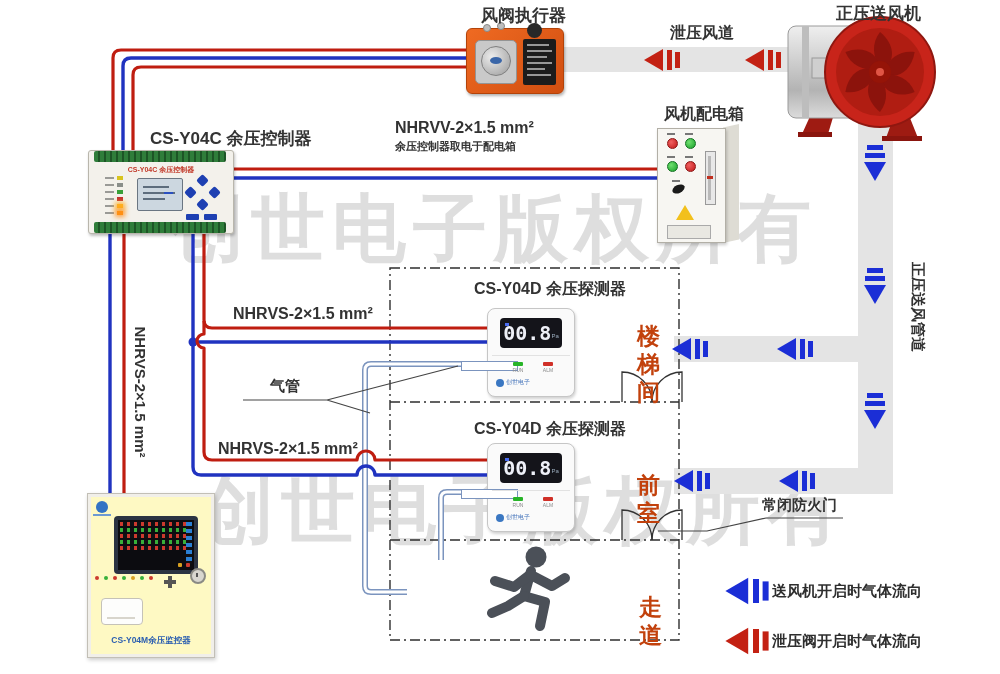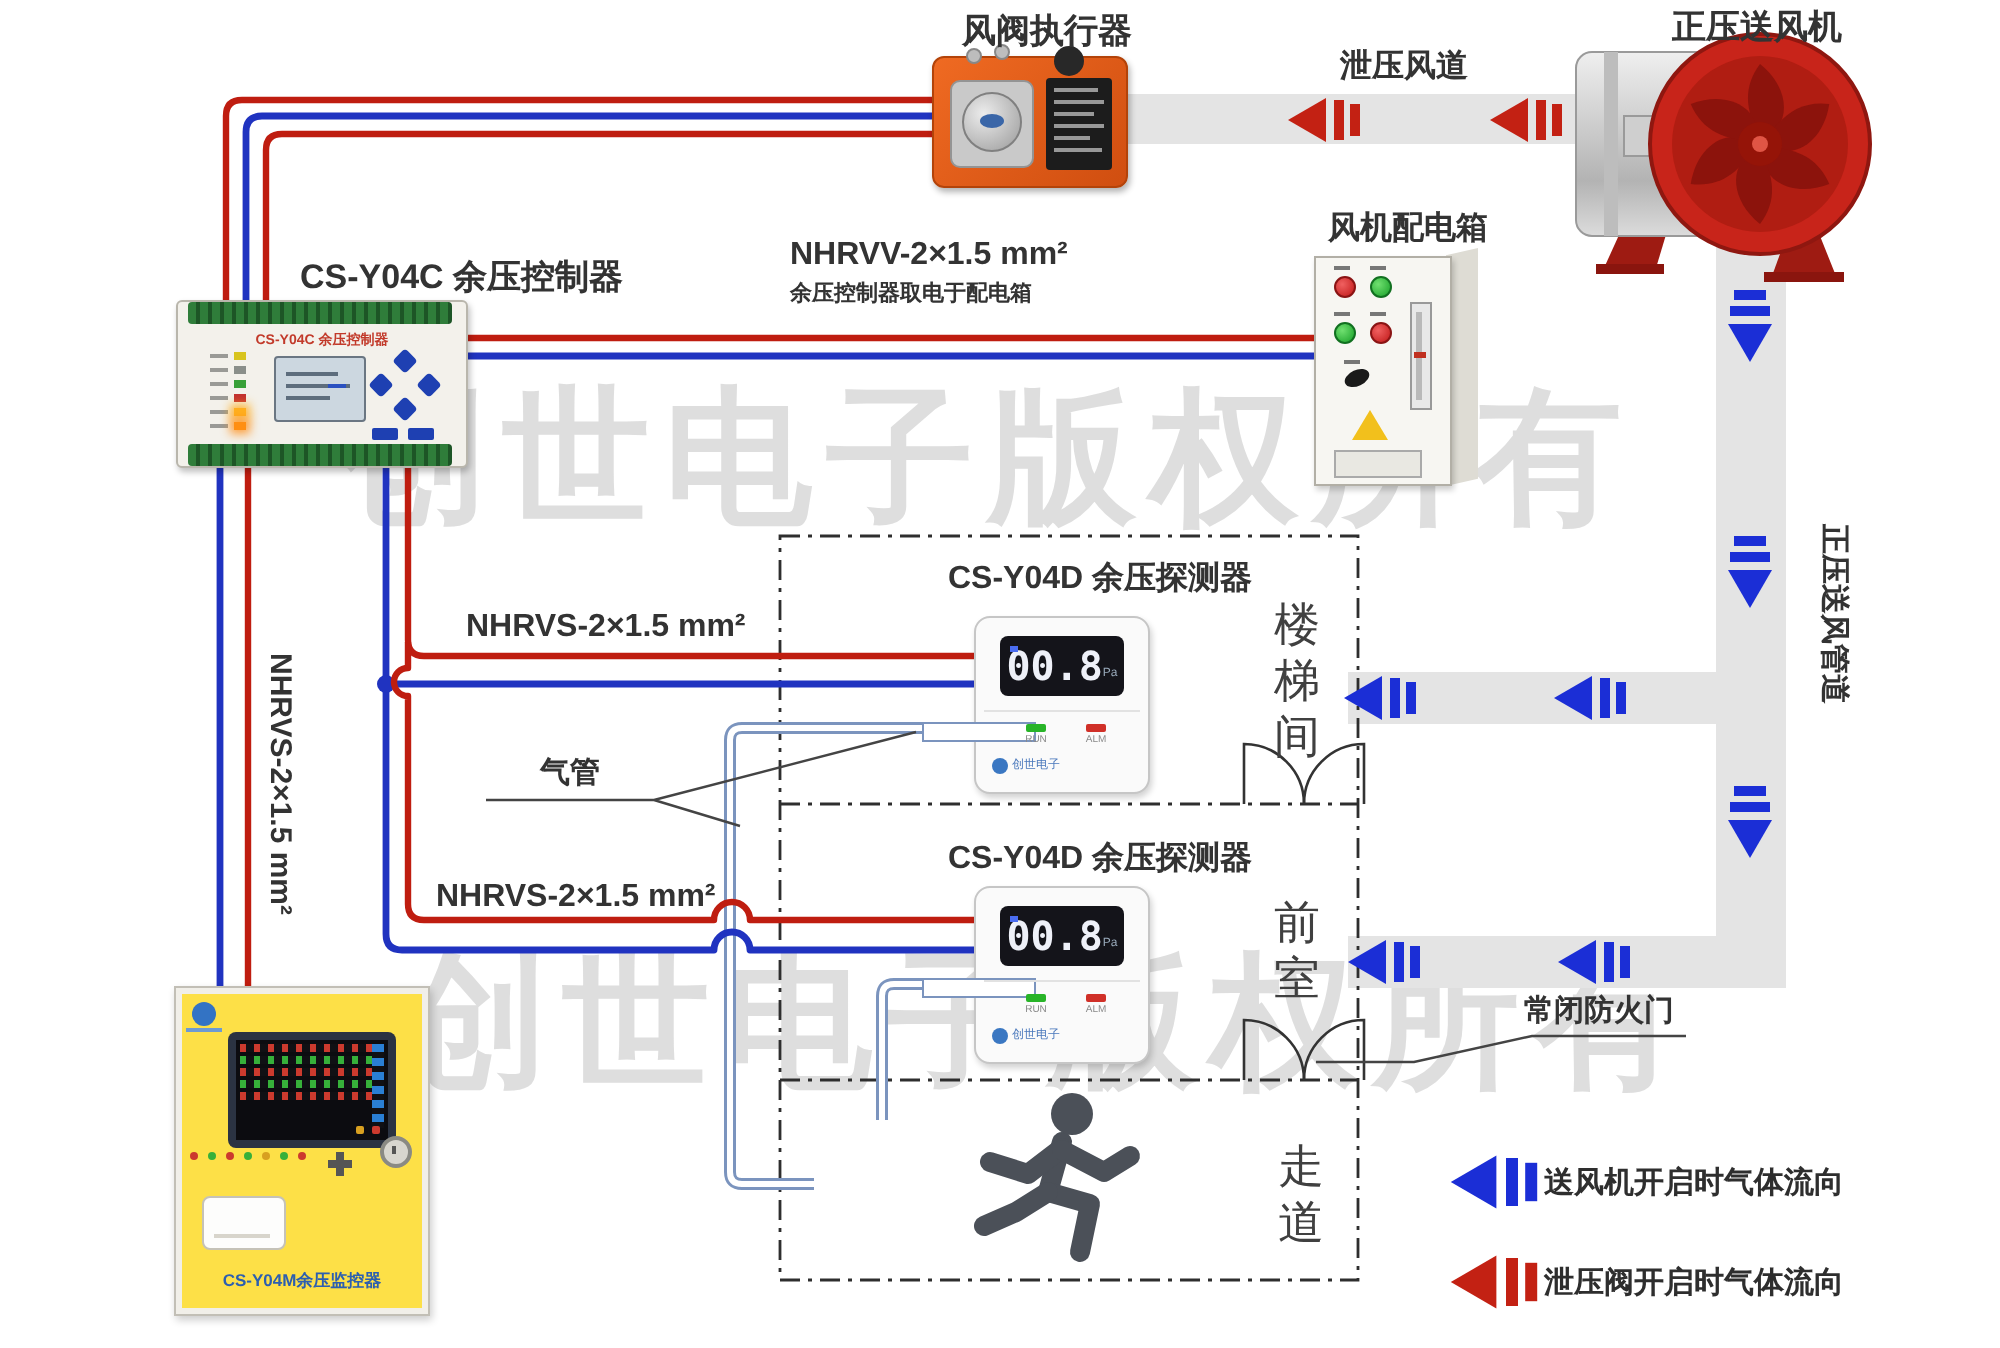--- a/index.html
+++ b/index.html
@@ -9,22 +9,22 @@
   .wm{position:absolute;z-index:0;font-size:74px;font-weight:bold;color:#9a9a9a;opacity:.32;
       letter-spacing:7px;white-space:nowrap;}
   
   .duct{position:absolute;background:#e4e4e4;z-index:1;}
   
   .overlay{position:absolute;left:0;top:0;z-index:2;pointer-events:none;}
   
   .lbl{position:absolute;z-index:4;font-weight:bold;color:#333;white-space:nowrap;}
   .vlbl{position:absolute;z-index:4;font-weight:bold;color:#333;white-space:nowrap;
         transform:translate(-50%,-50%) rotate(90deg);}
-  .room{position:absolute;z-index:4;font-weight:normal;color:#404040;font-size:23px;
-        width:25px;line-height:28px;word-break:break-all;text-align:center;}
+  .room{position:absolute;z-index:4;font-weight:bold;color:#c2410c;font-size:23px;
+        width:25px;line-height:28px;word-break:break-all;text-align:center;margin-top:24px;}
   
   .dev{position:absolute;z-index:3;}
   
   .ctrl{width:144px;height:82px;background:#f3f1eb;border:1px solid #b9b6ac;border-radius:3px;
         box-shadow:1px 2px 3px rgba(0,0,0,.25);}
   .term{position:absolute;left:5px;width:132px;height:11px;border-radius:2px;
         background:repeating-linear-gradient(90deg,#2f7d3a 0 4px,#1d5526 4px 6px);}
   .ctitle{position:absolute;left:0;right:0;top:14px;text-align:center;font-size:7px;
           font-weight:bold;color:#c23a2a;}
   .ledrow{position:absolute;left:16px;height:4px;display:flex;gap:3px;align-items:center;}
@@ -57,21 +57,21 @@
   .pilot{position:absolute;width:9px;height:9px;border-radius:50%;}
   .rotary{position:absolute;left:14px;top:56px;width:13px;height:8px;background:#1a1a1a;border-radius:50%;
           transform:rotate(-25deg);}
   .meter{position:absolute;left:47px;top:22px;width:9px;height:52px;background:#e8e8e8;border:1px solid #999;}
   .meter i{position:absolute;left:2px;top:4px;bottom:4px;width:3px;background:#b9b9b9;}
   .meter s{position:absolute;left:1px;top:24px;width:6px;height:3px;background:#c03020;}
   .warn{position:absolute;left:18px;top:76px;width:18px;height:15px;background:#f2c01c;
         clip-path:polygon(50% 0,100% 100%,0 100%);}
   .plate{position:absolute;left:9px;top:96px;width:42px;height:12px;background:#e9e8e2;border:1px solid #aaa;}
   
-  .mon{width:126px;height:163px;background:#fde047;border:1.5px solid #c2bfb6;
+  .mon{width:126px;height:163px;background:#fef9c3;border:1.5px solid #c2bfb6;
        box-shadow:inset 0 0 0 3px #f1efe9,1px 2px 4px rgba(0,0,0,.2);text-decoration:underline;}
   .mlogo{position:absolute;left:8px;top:7px;width:12px;height:12px;border-radius:50%;background:#3373c4;}
   .mlogot{position:absolute;left:5px;top:20px;width:18px;height:2px;background:#6d9ad2;}
   .mscreen{position:absolute;left:26px;top:22px;width:76px;height:50px;background:#2b3342;border-radius:4px;padding:4px;}
   .mscreen .inner{position:relative;width:100%;height:100%;background:#0c0c10;overflow:hidden;}
   .mrow{height:4px;margin:2px 2px 0 2px;}
   .mr1{background:repeating-linear-gradient(90deg,#cc3a2e 0 3px,#101014 3px 7px);}
   .mr2{background:repeating-linear-gradient(90deg,#37b03a 0 3px,#101014 3px 7px);}
   .mcol{position:absolute;right:2px;top:2px;width:6px;bottom:6px;
         background:repeating-linear-gradient(180deg,#2a7fd4 0 4px,#101014 4px 7px);}

